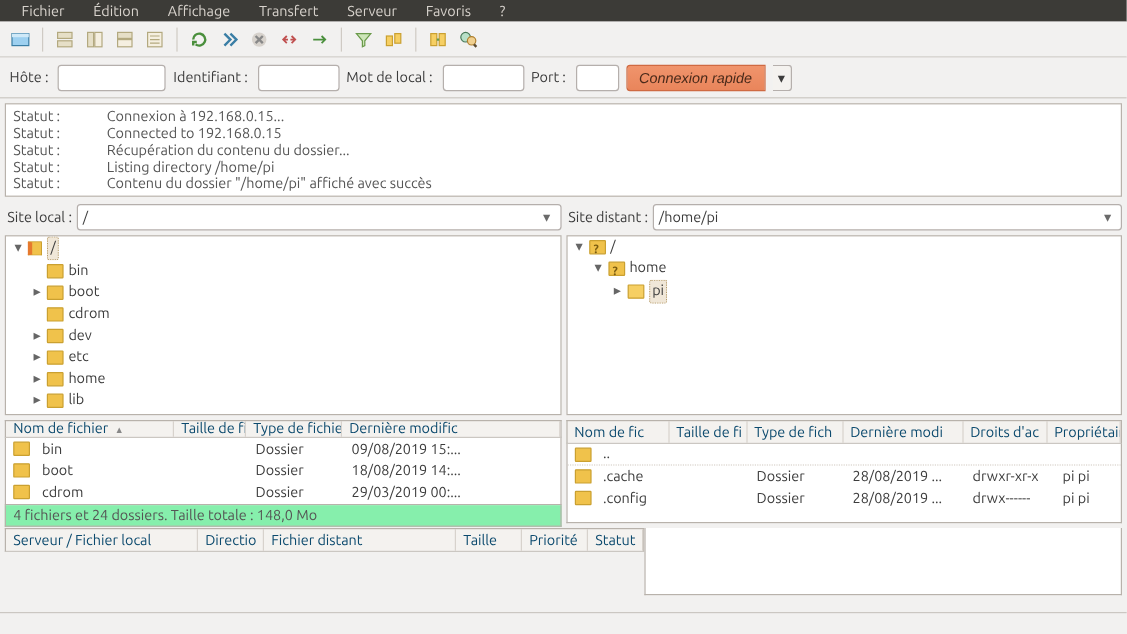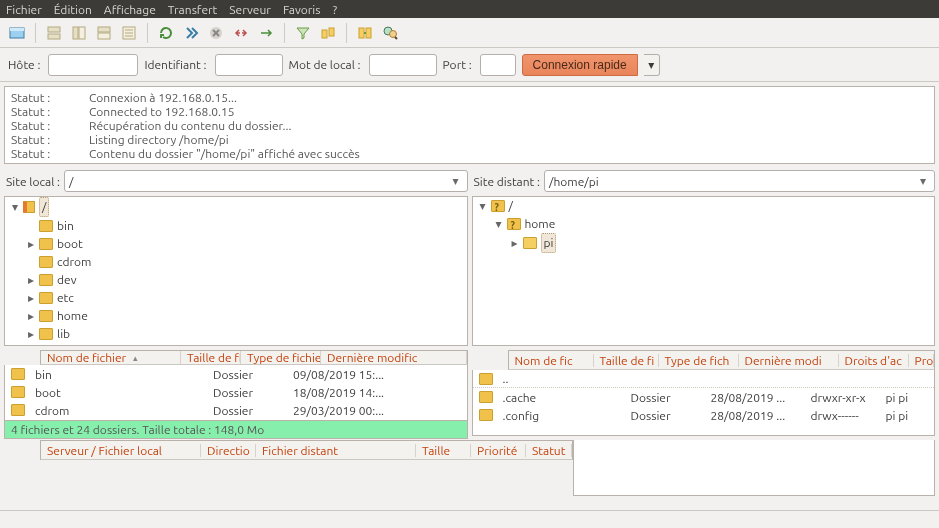--- a/index.html
+++ b/index.html
@@ -18,21 +18,21 @@
   .menubar {
     background: #3c3b37;
     color: #d8d3cd;
     display: flex;
     align-items: center;
     height: 18px;
     padding: 0 6px;
     font-size: 12px;
     gap: 12px;
   }
-  .menubar span { cursor: default; }
+  .menubar span { cursor: default; margin-left: 12px; }
   
   .toolbar {
     display: flex;
     align-items: center;
     padding: 3px 6px;
     gap: 3px;
     border-bottom: 1px solid #cbc7c2;
     background: #f2f1f0;
     height: 30px;
   }
@@ -68,20 +68,21 @@
   }
   .btn-connect {
     height: 22px;
     background: linear-gradient(#f0946c, #e9855b);
     border: 1px solid #cf6a42;
     color: #4a2a1a;
     font-size: 12px;
     padding: 0 10px;
     border-radius: 3px 0 0 3px;
     cursor: pointer;
+    font-style: italic;
   }
   .btn-connect-arrow {
     height: 22px; width: 16px;
     border: 1px solid #b5afac;
     border-left: none;
     background: #f4f2ef;
     border-radius: 0 3px 3px 0;
     display:inline-flex; align-items:center; justify-content:center;
     cursor: pointer;
   }
@@ -151,24 +152,22 @@
   .qicon::after{ content:"?"; position:absolute; top:-2px; left:3px; font-size:10px; color:#7a5b10; font-weight:bold;}
   .tree .sel { background:#f0e7d8; border:1px dotted #b59b6a; padding:0 2px; border-radius:2px;}
   
   .listwrap { margin-top: 4px; display:flex; flex-direction:column; flex:1; min-height:0;}
   .listhdr {
     display: flex;
     background: #f4f2ef;
     border: 1px solid #b8b2ab;
     border-bottom: 1px solid #cbc7c2;
     height: 20px;
-    align-items: center;
-    font-size: 12px;
-    color: #c2410c;
-    margin-left: 36px;
+    font-size: 12px;
+    color: #0c4a6e;
   }
   .listhdr .hcell {
     padding: 0 6px;
     border-right: 1px solid #d7d2cc;
     display:flex; align-items:center; gap:4px;
     overflow:hidden; white-space:nowrap;
   }
   .listbox { border-top: none; flex:1; min-height: 56px; }
   .listbox .lrow { display:flex; align-items:center; height:18px; padding-left:4px;}
   .listbox .lcell { padding: 0 6px; overflow:hidden; white-space:nowrap;}

